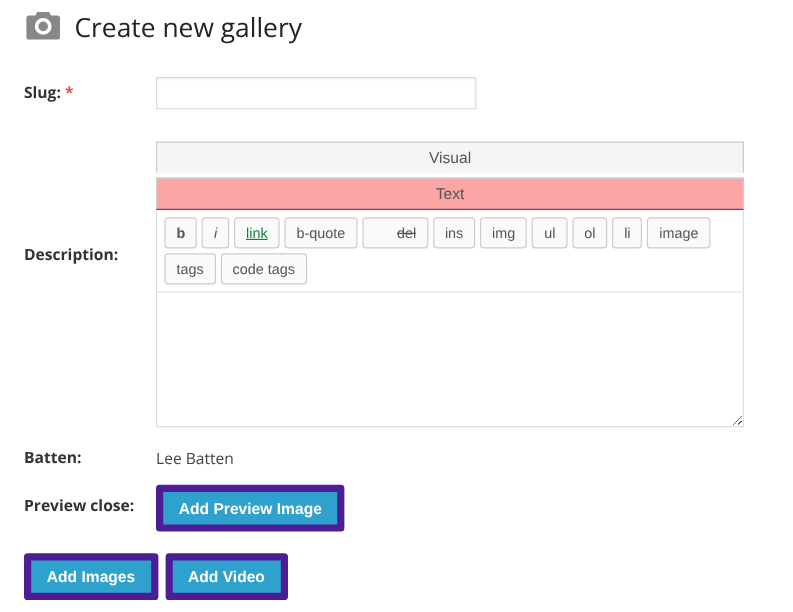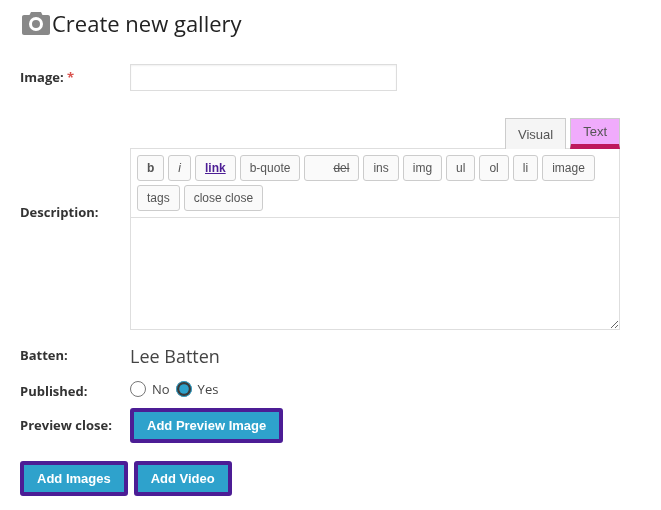--- a/index.html
+++ b/index.html
@@ -6,21 +6,22 @@
     body {
       font-family: "Open Sans", -apple-system, Arial, sans-serif;
       font-size: 13px;
       color: #444;
       background: #fff;
       padding: 8px 20px 20px 20px;
       width: 661px;
     }
     .page-header {
       display: flex;
-      align-items: flex-end;
+      align-items: flex-start;
+      gap: 10px;
       margin-bottom: 22px;
     }
     .camera-icon {
       color: #888;
       display: flex;
     }
     .page-title {
       font-size: 22px;
       font-weight: 400;
       color: #222;
@@ -49,35 +50,36 @@
       box-shadow: inset 0 1px 2px rgba(0,0,0,0.06);
       padding: 2px 6px;
       font-size: 13px;
     }
     .editor-wrap { width: 490px; }
     .editor-tabs {
       display: flex;
       justify-content: flex-end;
       gap: 4px;
       margin-bottom: 0;
+      flex-direction: column;
     }
     .editor-tab {
       border: 1px solid #ccc;
       background: #f5f5f5;
       padding: 5px 12px;
       font-size: 13px;
       color: #555;
       cursor: pointer;
       position: relative;
       top: 1px;
       border-bottom: none;
     }
     .editor-tab.active {
-      background: #f0abfc;
-      border-bottom: 5px solid #be185d;
+      background: #fca5a5;
+      border-bottom: 1px solid #be185d;
     }
     .quicktags-toolbar {
       border: 1px solid #dedede;
       background: #fff;
       padding: 6px;
       display: flex;
       flex-wrap: wrap;
       gap: 4px;
     }
     .qt-btn {
@@ -85,50 +87,50 @@
       background: #fafafa;
       color: #555;
       padding: 3px 9px;
       font-size: 12px;
       border-radius: 3px;
       cursor: pointer;
       line-height: 18px;
     }
     .qt-btn.bold { font-weight: 700; }
     .qt-btn.italic { font-style: italic; }
-    .qt-btn.underline { text-decoration: underline; color: #4c1d95; font-weight: bold; }
+    .qt-btn.underline { text-decoration: underline; color: #15803d; }
     .qt-btn.strike { text-decoration: line-through; padding-left: 28px; }
     .editor-textarea {
       width: 100%;
       height: 112px;
       border: 1px solid #dedede;
       border-top: none;
       resize: vertical;
       padding: 8px;
       font-family: Consolas, monospace;
       font-size: 13px;
     }
     .author-value {
-      font-size: 18px;
+      font-size: 13px;
       color: #444;
       line-height: 28px;
     }
     .radio-row {
       display: flex;
       align-items: center;
       gap: 6px;
       line-height: 22px;
     }
     .radio-row input[type=radio] {
       width: 16px; height: 16px;
       accent-color: #2ea2cc;
     }
     .btn-primary {
       background: #2ea2cc;
-      border: 4px solid #4c1d95;
+      border: 6px solid #4c1d95;
       color: #fff;
       padding: 6px 13px;
       font-size: 13px;
       border-radius: 3px;
       font-weight: 600;
       cursor: pointer;
     }
     .btn-row {
       display: flex;
       gap: 6px;
@@ -145,21 +147,21 @@
       <path d="M11 2l-1.5 3H4c-1.1 0-2 .9-2 2v16c0 1.1.9 2 2 2h24c1.1 0 2-.9 2-2V7c0-1.1-.9-2-2-2h-5.5L21 2H11zm5 5a7 7 0 110 14 7 7 0 010-14zm0 3a4 4 0 100 8 4 4 0 000-8z"></path>
     </svg>
   </span>
   <h1 class="page-title">Create new gallery</h1>
 </div>
 
 <table class="form-table">
   <tbody>
       <tr>
     <td class="label-cell">
-      <span>Image:</span>
+      <span>Slug:</span>
       <span class="required">*</span>
     </td>
     <td>
       <input type="text" class="text-input" value="" style="">
     </td>
   </tr>
   <tr class="spacer-row">
         <td></td>
         <td></td>
       </tr>
@@ -177,40 +179,29 @@
           <button class="qt-btn underline">link</button>
           <button class="qt-btn">b-quote</button>
           <button class="qt-btn strike">del</button>
           <button class="qt-btn">ins</button>
           <button class="qt-btn">img</button>
           <button class="qt-btn">ul</button>
           <button class="qt-btn">ol</button>
           <button class="qt-btn">li</button>
           <button class="qt-btn">image</button>
           <button class="qt-btn">tags</button>
-          <button class="qt-btn">close close</button>
+          <button class="qt-btn">code tags</button>
         </div>
         <textarea class="editor-textarea" style=""></textarea>
       </div>
     </td>
   </tr>
   <tr>
     <td class="label-cell">Batten:</td>
     <td><span class="author-value">Lee Batten</span></td>
-  </tr>
-  <tr>
-    <td class="label-cell">Published:</td>
-    <td>
-      <div class="radio-row">
-        <input type="radio" name="pub" style="">
-        <span>No</span>
-        <input type="radio" name="pub" checked="" style="">
-        <span>Yes</span>
-      </div>
-    </td>
   </tr>
   <tr>
     <td class="label-cell" style="padding-top:12px !important;">Preview close:</td>
     <td>
       <button class="btn-primary">Add Preview Image</button>
     </td>
   </tr>
 </tbody>
   </table>
 

